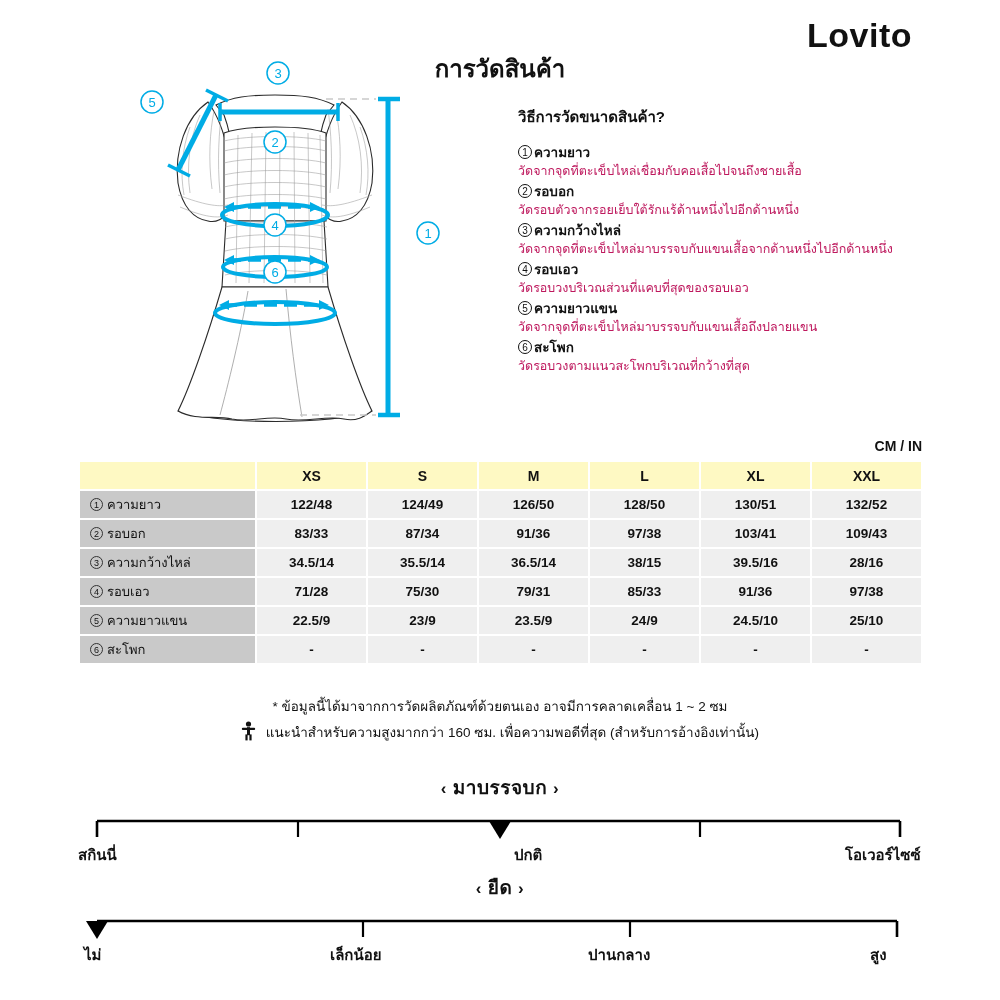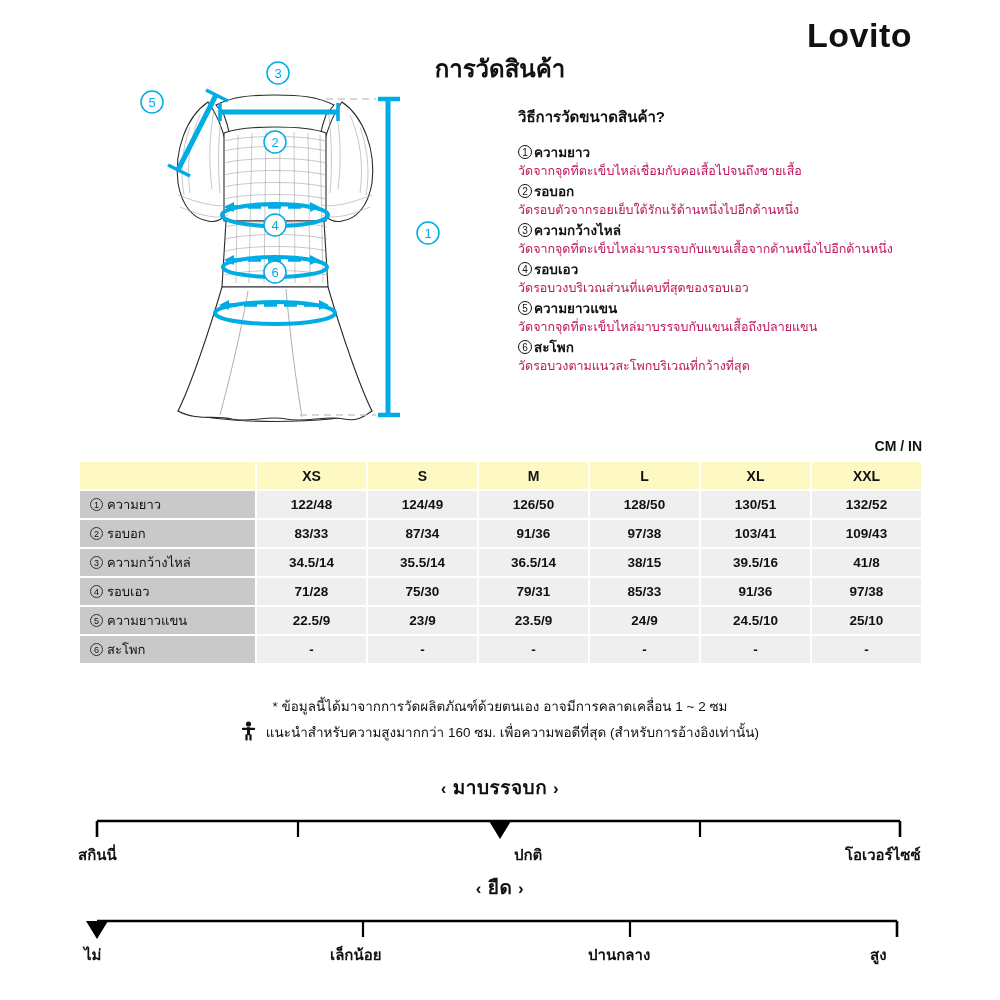--- a/index.html
+++ b/index.html
@@ -435,21 +435,21 @@
     </tr>
     <tr>
       <td class="row-label">
         <span class="rl-num">3</span><span>ความกว้างไหล่</span>
       </td>
       <td class="val">34.5/14</td>
       <td class="val">35.5/14</td>
       <td class="val">36.5/14</td>
       <td class="val">38/15</td>
       <td class="val">39.5/16</td>
-      <td class="val">41/8</td>
+      <td class="val">28/16</td>
     </tr>
     <tr>
       <td class="row-label">
         <span class="rl-num">4</span><span>รอบเอว</span>
       </td>
       <td class="val">71/28</td>
       <td class="val">75/30</td>
       <td class="val">79/31</td>
       <td class="val">85/33</td>
       <td class="val">91/36</td>

